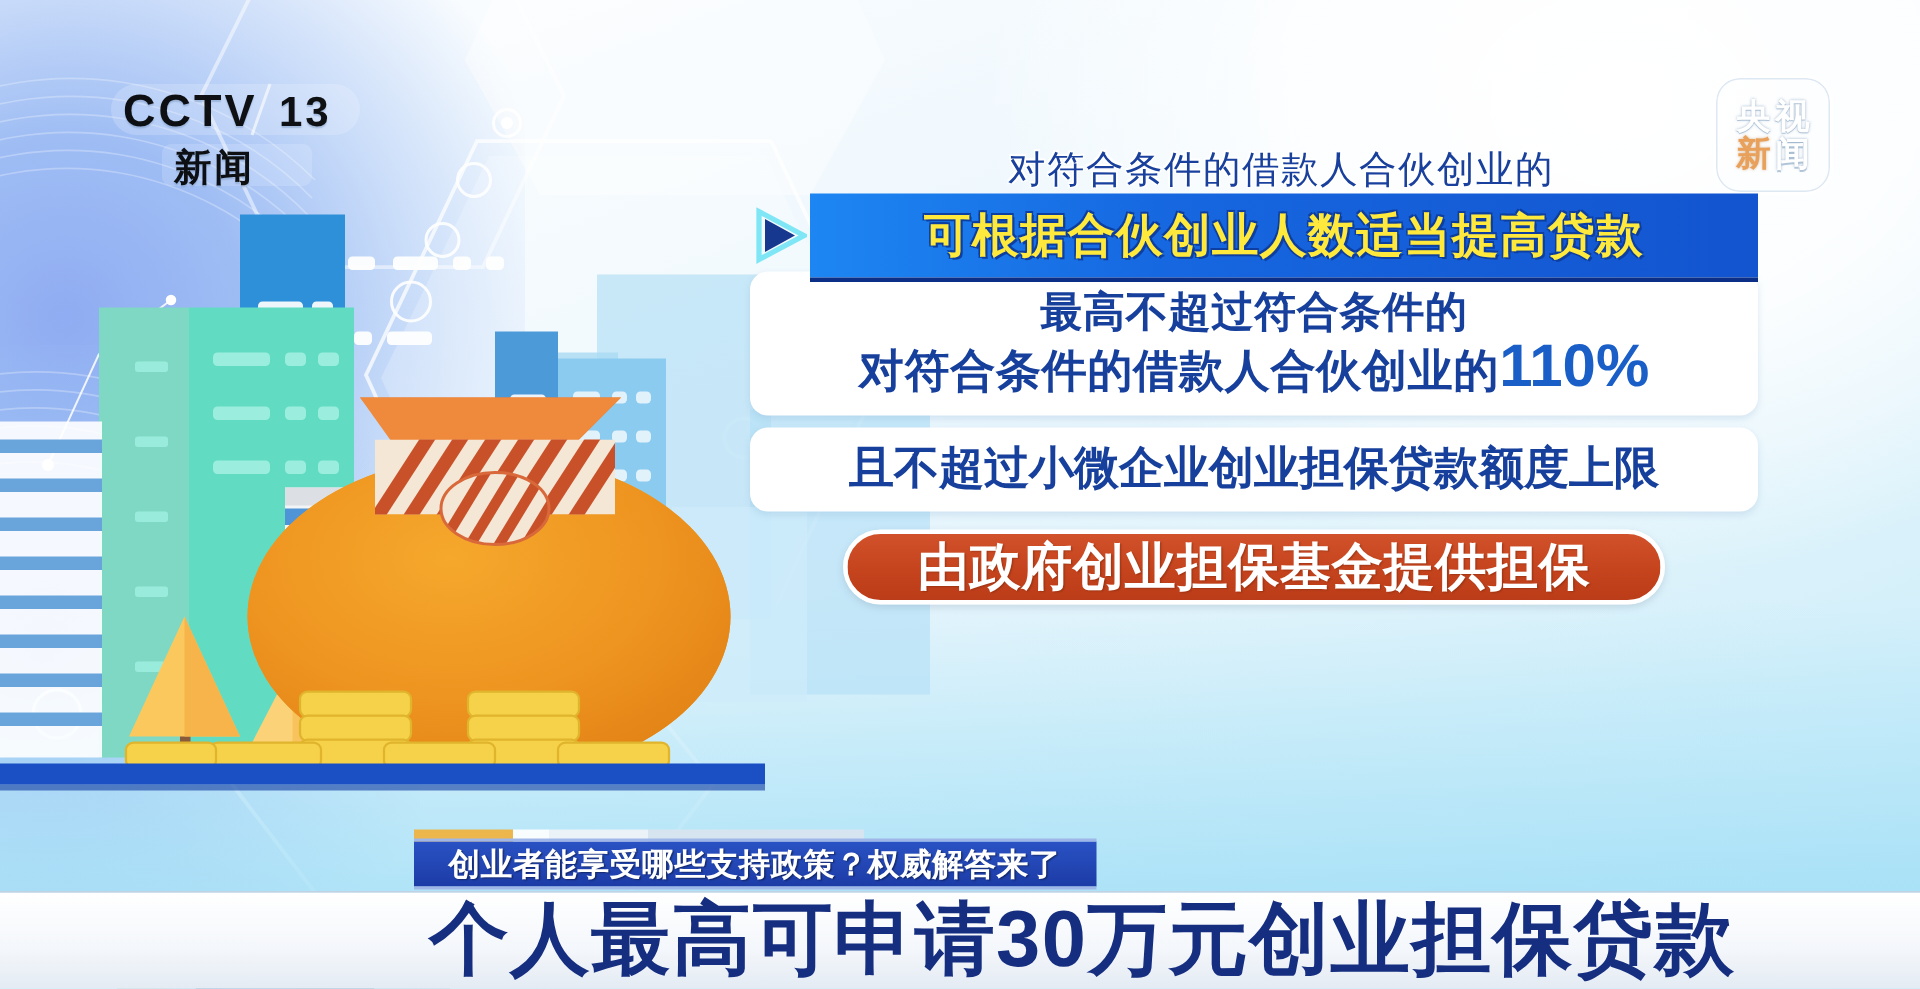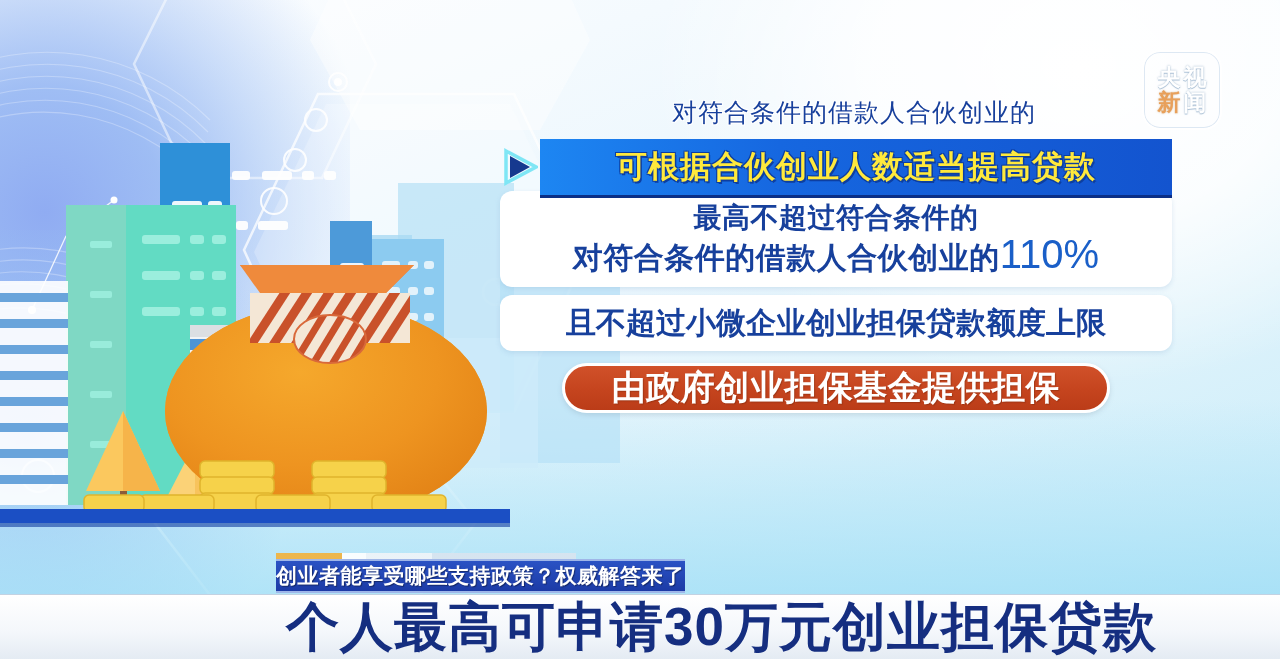--- a/index.html
+++ b/index.html
@@ -77,21 +77,21 @@
 
   
   .panel{position:absolute;left:500px;top:96px;width:672px;}
 
   .lead{
     color:#18409c;font-size:25px;font-weight:400;letter-spacing:1px;
     text-align:center;margin-left:36px;
     text-shadow:1px 1px 0 #ffffff, -1px 1px 0 #ffffff, 1px -1px 0 #ffffff, -1px -1px 0 #ffffff;
   }
 
-  .hl-row{position:relative;margin-top:10px;height:42px;}
+  .hl-row{position:relative;margin-top:0;height:42px;}
   .hl-arrow{position:absolute;left:2px;top:9px;width:36px;height:38px;}
   .hl-bar{
     position:absolute;left:40px;top:0;right:0;height:56px;
     background:linear-gradient(90deg,#1d86f2 0%,#1667e0 38%,#1354cf 100%);
     border-bottom:3px solid #0b2f86;
     display:flex;align-items:center;justify-content:center;
   }
   .hl-text{
     color:#ffe93c;font-size:31px;font-weight:700;letter-spacing:1px;
     text-shadow:1.5px 1.5px 0 #0d3ea0,-1px 1px 0 #0d3ea0,1px -1px 0 #0d3ea0,-1px -1px 0 #0d3ea0;
@@ -100,21 +100,21 @@
   .card{
     background:#ffffff;border-radius:12px;margin-top:10px;
     padding:10px 13px;box-shadow:0 2px 5px rgba(120,160,200,.22);
     text-align:center;
   }
   .card .l1,.card .l2{
     color:#17409c;font-weight:700;letter-spacing:.5px;white-space:nowrap;
   }
   .card .l1{font-size:28px;line-height:34px;}
   .card .l2{font-size:30px;line-height:38px;}
-  .pct{color:#1a5fc8;font-size:40px;font-weight:400;letter-spacing:0;}
+  .pct{color:#1a5fc8;font-size:40px;font-weight:700;letter-spacing:0;}
   .card-single{
     background:#ffffff;border-radius:12px;margin-top:8px;
     padding:8px 16px;box-shadow:0 2px 5px rgba(120,160,200,.22);text-align:center;
   }
   .card-single .l2{font-size:30px;line-height:40px;color:#17409c;font-weight:700;white-space:nowrap;}
 
   .pill{
     margin-top:12px;border-radius:26px;background:linear-gradient(180deg,#d1512a 0%,#c5441e 55%,#bb3c18 100%);
     border:3px solid #ffffff;box-shadow:0 2px 5px rgba(120,140,160,.25);
     height:44px;display:flex;align-items:center;justify-content:center;
@@ -124,21 +124,21 @@
     text-shadow:1px 1px 1px rgba(120,40,10,.45);
   }
   .pill.narrow{margin-left:62px;margin-right:62px;}
   .pill.wide{margin-left:18px;margin-right:8px;}
 
   
   .sub-banner{
     position:absolute;left:276px;bottom:66px;height:30px;
     background:linear-gradient(180deg,#2a52c4 0%,#1c3ba6 100%);
     border-top:2px solid #9fb6e8;border-bottom:2px solid #9fb6e8;
-    display:flex;align-items:center;padding:0 0;
+    display:flex;align-items:center;padding:0 23px;
   }
   .sub-banner-text{
     color:#ffffff;font-size:21px;font-weight:700;letter-spacing:.5px;white-space:nowrap;
     text-shadow:1px 1px 1px rgba(0,0,0,.4);
   }
   .sub-banner-tail{
     position:absolute;left:0;bottom:66px;width:1280px;height:30px;
     background:linear-gradient(180deg,#bfe0f6 0%,#aed6f2 100%);z-index:-1;
   }
   .main-banner{
@@ -429,20 +429,30 @@
       </g>
       <path d="M0,62 C40,40 90,8 180,2 L222,2 L222,12 C140,16 70,40 34,62 Z" fill="url(#swWarm)" opacity="0.85"></path>
       <path d="M0,62 C34,44 84,18 170,12 L222,12 L222,20 C146,24 74,46 42,62 Z" fill="#ffffff" opacity="0.25"></path>
       <g fill="#9fc6ef" opacity=".55">
         <rect x="8" y="14" width="12" height="12" transform="rotate(45 14 20)"></rect>
         <rect x="30" y="32" width="12" height="12" transform="rotate(45 36 38)"></rect>
       </g>
     </svg>
   </div>
 
+  <div class="cctv-logo">
+    <svg viewBox="0 0 170 78" width="170" height="78">
+      <rect x="2" y="6" width="166" height="34" rx="17" fill="#ffffff" opacity="0.20"></rect>
+      <text x="10" y="34" class="cctv-text" font-size="30">CCTV</text>
+      <line x1="108" y1="6" x2="96" y2="40" stroke="#ffffff" stroke-width="2" opacity=".7"></line>
+      <text x="114" y="34" class="cctv-text" font-size="28">13</text>
+      <rect x="36" y="46" width="100" height="28" rx="6" fill="#ffffff" opacity="0.16"></rect>
+      <text x="44" y="70" class="cctv-text" font-size="25" letter-spacing="12">新闻</text>
+    </svg>
+  </div>
 
   <div class="app-logo">
     <div class="app-row">
       <span class="app-ch">央</span>
       <span class="app-ch">视</span>
     </div>
     <div class="app-row">
       <span class="app-ch orange">新</span>
       <span class="app-ch">闻</span>
     </div>

